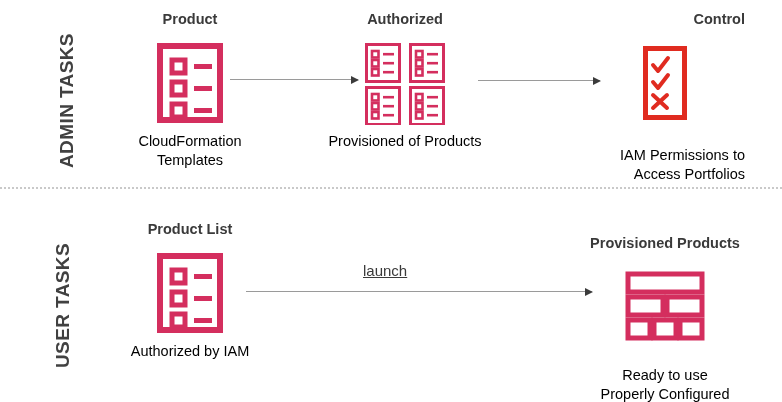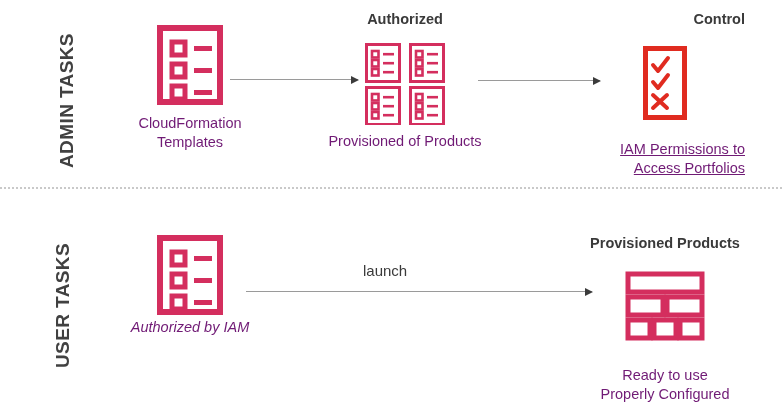--- a/index.html
+++ b/index.html
@@ -49,21 +49,21 @@
   }
   .node-title {
     font-weight: bold;
     font-size: 14.5px;
     color: #3a3a3a;
     line-height: 18px;
     white-space: nowrap;
   }
   .node-caption {
     font-size: 14.5px;
-    color: #701a75;
+    color: #000000;
     line-height: 19px;
   }
   .icon-wrap {
     display: flex;
     align-items: center;
     justify-content: center;
   }
 
   
   .arrow {
@@ -80,59 +80,61 @@
     height: 0;
     border-top: 4px solid transparent;
     border-bottom: 4px solid transparent;
     border-left: 8px solid #3b3b3b;
   }
   .arrow-label {
     position: absolute;
     font-size: 15px;
     color: #3a3a3a;
     white-space: nowrap;
+    text-decoration: underline;
   }
 
   
   #node-product         { left: 110px; top: 10px;  width: 160px; }
   #node-portfolio       { left: 325px; top: 10px;  width: 160px; }
   #node-control         { left: 585px; top: 10px;  width: 160px; text-align: right; }
   #node-product-list    { left: 110px; top: 220px; width: 160px; }
   #node-provisioned     { left: 565px; top: 234px; width: 200px; }
 
   #node-product      .icon-wrap { height: 86px; margin-top: 12px; }
   #node-portfolio    .icon-wrap { height: 86px; margin-top: 12px; }
   #node-control      .icon-wrap { height: 86px; margin-top: 12px; }
   #node-product-list .icon-wrap { height: 86px; margin-top: 12px; }
   #node-provisioned  .icon-wrap { height: 80px; margin-top: 14px; }
 
   #node-product      .node-caption { margin-top: 6px; }
   #node-portfolio    .node-caption { margin-top: 6px; }
-  #node-control      .node-caption { margin-top: 14px; text-decoration: underline; }
-  #node-product-list .node-caption { margin-top: 0; font-style: italic; }
+  #node-control      .node-caption { margin-top: 20px; }
+  #node-product-list .node-caption { margin-top: 6px; }
   #node-provisioned  .node-caption { margin-top: 20px; }
 
   
   #arrow-product-portfolio { left: 230px; top: 79px;  width: 128px; }
   #arrow-portfolio-control { left: 478px; top: 80px;  width: 122px; }
   #arrow-launch            { left: 246px; top: 291px; width: 346px; }
   #label-launch            { left: 363px; top: 262px; }
 </style>
 </head>
 <body>
 
 <div id="canvas">
 
   <div id="lane-admin-label" class="lane-label">ADMIN TASKS</div>
 
   <div id="lane-user-label" class="lane-label">USER TASKS</div>
 
   <div id="lane-divider"></div>
 
   <div id="node-product" class="node">
+    <div class="node-title">Product</div>
     <div class="icon-wrap">
       <svg width="66" height="80" viewBox="0 0 66 80" aria-hidden="true">
         <rect x="3" y="3" width="60" height="74" fill="none" stroke="#D42E5E" stroke-width="6"></rect>
         <rect x="15" y="17" width="13" height="13" fill="none" stroke="#D42E5E" stroke-width="5"></rect>
         <line x1="37" y1="23.5" x2="55" y2="23.5" stroke="#D42E5E" stroke-width="5"></line>
         <rect x="15" y="39" width="13" height="13" fill="none" stroke="#D42E5E" stroke-width="5"></rect>
         <line x1="37" y1="45.5" x2="55" y2="45.5" stroke="#D42E5E" stroke-width="5"></line>
         <rect x="15" y="61" width="13" height="13" fill="none" stroke="#D42E5E" stroke-width="5"></rect>
         <line x1="37" y1="67.5" x2="55" y2="67.5" stroke="#D42E5E" stroke-width="5"></line>
       </svg>
@@ -208,20 +210,21 @@
         <g stroke="#E02B20" stroke-width="4" stroke-linecap="round">
           <line x1="10" y1="49" x2="24" y2="62"></line>
           <line x1="24" y1="49" x2="10" y2="62"></line>
         </g>
       </svg>
     </div>
     <div class="node-caption">IAM Permissions to<br>Access Portfolios</div>
   </div>
 
   <div id="node-product-list" class="node">
+    <div class="node-title">Product List</div>
     <div class="icon-wrap">
       <svg width="66" height="80" viewBox="0 0 66 80" aria-hidden="true">
         <rect x="3" y="3" width="60" height="74" fill="none" stroke="#D42E5E" stroke-width="6"></rect>
         <rect x="15" y="17" width="13" height="13" fill="none" stroke="#D42E5E" stroke-width="5"></rect>
         <line x1="37" y1="23.5" x2="55" y2="23.5" stroke="#D42E5E" stroke-width="5"></line>
         <rect x="15" y="39" width="13" height="13" fill="none" stroke="#D42E5E" stroke-width="5"></rect>
         <line x1="37" y1="45.5" x2="55" y2="45.5" stroke="#D42E5E" stroke-width="5"></line>
         <rect x="15" y="61" width="13" height="13" fill="none" stroke="#D42E5E" stroke-width="5"></rect>
         <line x1="37" y1="67.5" x2="55" y2="67.5" stroke="#D42E5E" stroke-width="5"></line>
       </svg>

